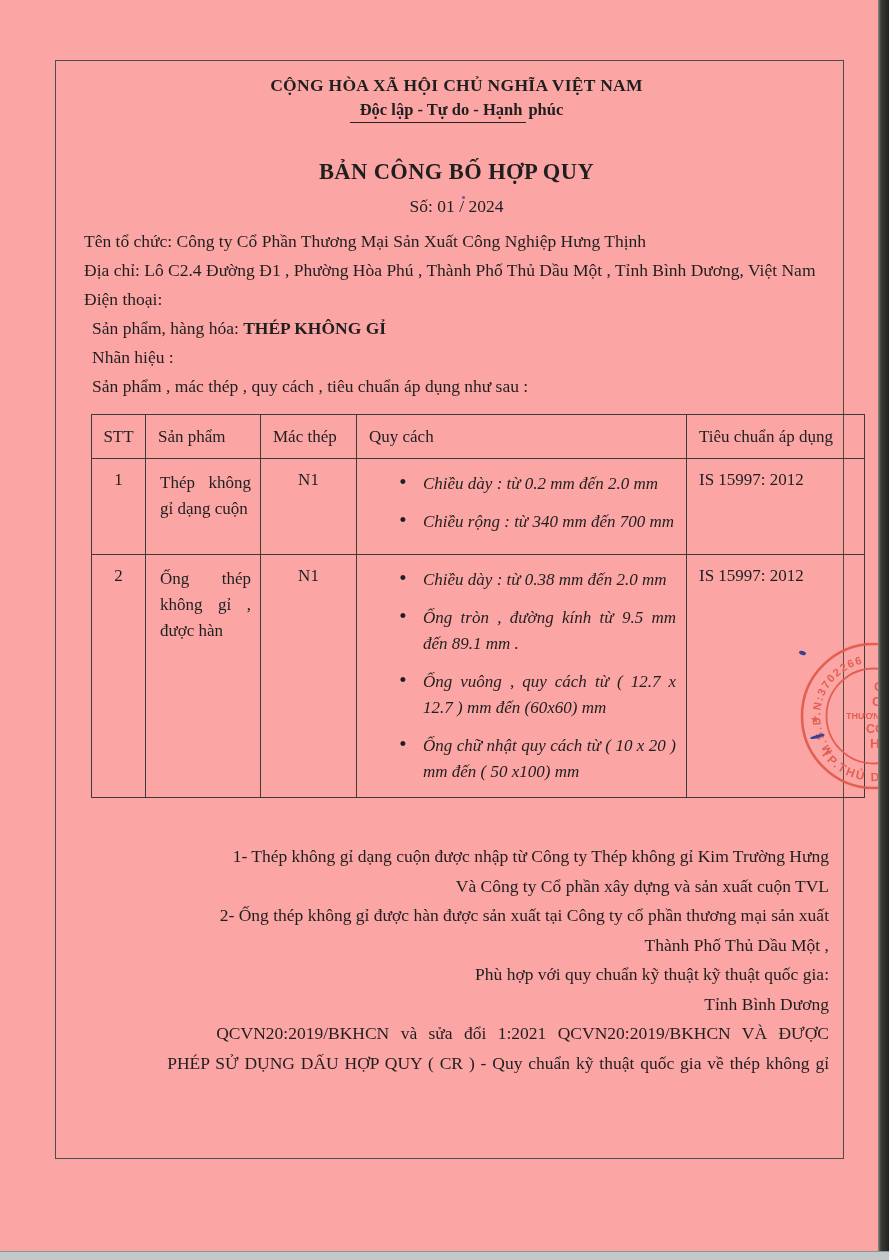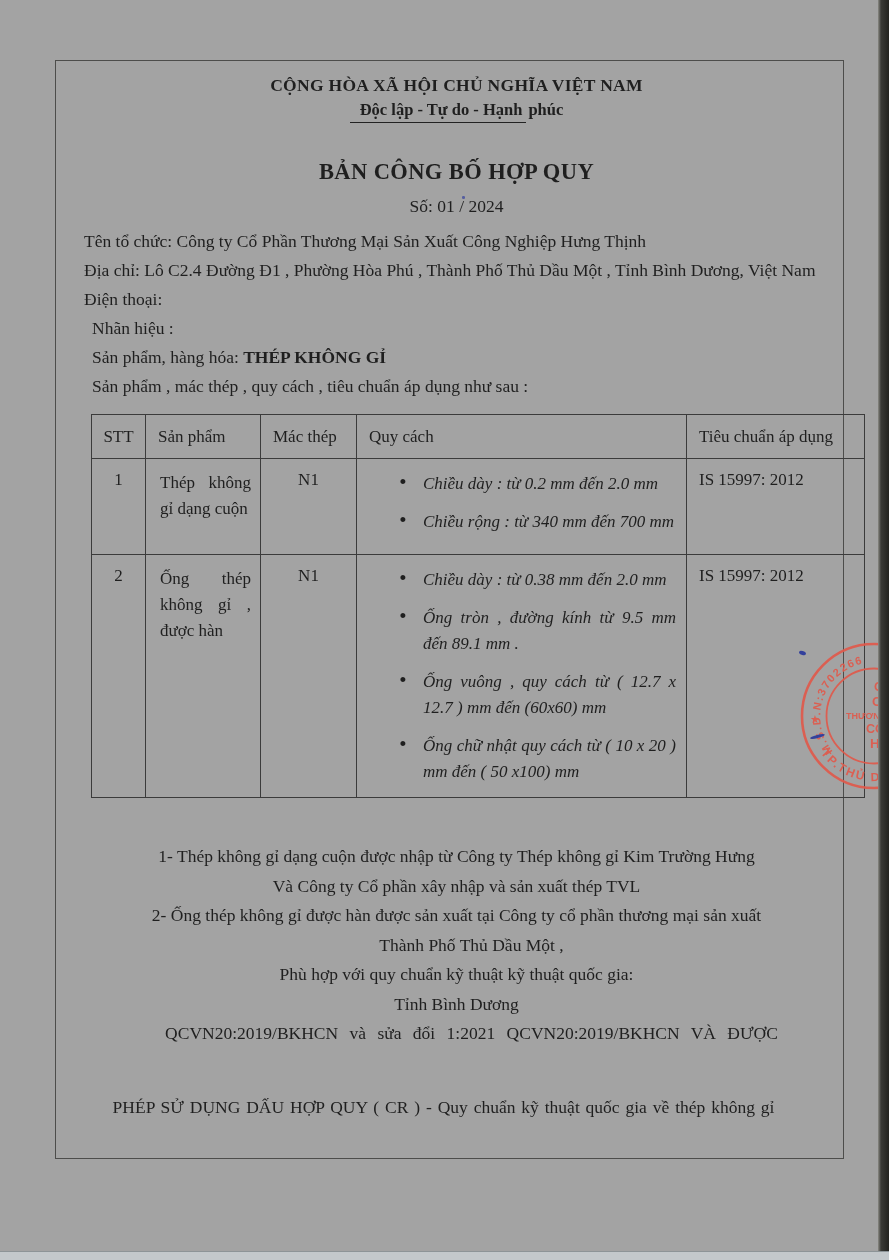--- a/index.html
+++ b/index.html
@@ -1,17 +1,17 @@
 <!DOCTYPE html>
 <html><head>
 <meta charset="utf-8">
 <style>
   html,body{margin:0;padding:0;background:#e9e9e7;}
   .page{
-    position:relative;width:889px;height:1260px;background:#a3a3a3;
+    position:relative;width:889px;height:1260px;background:#fca5a5;
     font-family:"Liberation Serif","DejaVu Serif",serif;color:#1f1f1f;
     overflow:hidden;
   }
   
   .scan-edge-right{position:absolute;top:0;right:0;width:11px;height:1260px;
     background:linear-gradient(to right,#8b8b85 0,#3a3a36 3px,#23231f 11px);}
   .scan-edge-bottom{position:absolute;left:0;bottom:0;width:889px;height:8px;
     background:#c3c8cb;border-top:1px solid #8d9497;}
   
   .frame{
@@ -40,24 +40,24 @@
   td.c-stt{text-align:center;padding-top:11px;}
   td.c-sp{padding:11px 9px 0 14px;text-align:justify;line-height:26px;}
   td.c-mt{text-align:center;padding-top:11px;}
   td.c-qc{padding:0;font-style:italic;}
   td.c-qc ul{list-style:none;margin:12px 0 0 0;padding:0 10px 0 0;}
   td.c-qc li{position:relative;padding-left:66px;margin-bottom:12px;text-align:justify;line-height:26px;}
   td.c-qc li::before{content:"\2022";position:absolute;left:42px;top:-2px;font-size:21px;}
   td.c-tc{padding:11px 6px 0 12px;}
   
   .notes{margin-top:44px;font-size:17.5px;line-height:29.5px;}
-  .nl{text-align:center;}
+  .nl{text-align:right;}
   .nl.ind2{margin-left:30px;}
   .nl.qcvn{margin-left:30px;word-spacing:7px;}
-  .nl.phep{margin-left:-26px;word-spacing:1.5px;margin-top:44px;}
+  .nl.phep{margin-left:-26px;word-spacing:1.5px;}
   
   .stamp{position:absolute;left:774px;top:616px;width:226px;height:210px;opacity:.92;pointer-events:none;}
   
   .speck{position:absolute;background:#33409c;border-radius:45%;}
   .speck.s1{left:799px;top:651px;width:7px;height:4px;transform:rotate(18deg);}
   .speck.s2{left:810px;top:735px;width:15px;height:3px;transform:rotate(-14deg);}
   .speck.s3{left:462px;top:196px;width:3px;height:3px;opacity:.7;}
 </style>
 </head>
 <body>
@@ -70,25 +70,25 @@
     <div class="motto">
       <span class="ul">Độc lập - Tự do - Hạnh</span><span class="tail">phúc</span>
     </div>
 
     <div class="doc-title">BẢN CÔNG BỐ HỢP QUY</div>
     <div class="doc-number">Số: 01 / 2024</div>
 
     <div class="para first">Tên tổ chức: Công ty Cổ Phần Thương Mại Sản Xuất Công Nghiệp Hưng Thịnh</div>
     <div class="para">Địa chỉ: Lô C2.4 Đường Đ1 , Phường Hòa Phú , Thành Phố Thủ Dầu Một , Tỉnh Bình Dương, Việt Nam</div>
     <div class="para">Điện thoại:</div>
-    <div class="para ind8">Nhãn hiệu :</div>
     <div class="para ind8">
       <span>Sản phẩm, hàng hóa:</span>
       <span class="bold">THÉP KHÔNG GỈ</span>
     </div>
+    <div class="para ind8">Nhãn hiệu :</div>
     <div class="para ind8">Sản phẩm , mác thép , quy cách , tiêu chuẩn áp dụng như sau :</div>
 
     <table>
       <colgroup>
           <col class="c1">
           <col class="c2">
           <col class="c3">
           <col class="c4">
           <col class="c5">
         </colgroup>
@@ -126,21 +126,21 @@
               <li>Ống chữ nhật quy cách từ ( 10 x 20 ) mm đến ( 50 x100) mm</li>
             </ul>
           </td>
           <td class="c-tc">IS 15997: 2012</td>
         </tr>
       </tbody>
     </table>
 
     <div class="notes">
       <div class="nl">1-  Thép không gỉ dạng cuộn được nhập từ Công ty Thép không gỉ Kim Trường Hưng</div>
-      <div class="nl">Và Công ty Cổ phần xây nhập và sản xuất thép TVL</div>
+      <div class="nl">Và Công ty Cổ phần xây dựng và sản xuất cuộn TVL</div>
       <div class="nl">2-  Ống thép không gỉ được hàn được sản xuất tại Công ty cổ phần thương mại sản xuất</div>
       <div class="nl ind2">Thành Phố Thủ Dầu Một ,</div>
       <div class="nl">Phù hợp với quy chuẩn kỹ thuật kỹ thuật quốc gia:</div>
       <div class="nl">Tỉnh Bình Dương</div>
       <div class="nl qcvn">QCVN20:2019/BKHCN và sửa đổi 1:2021 QCVN20:2019/BKHCN VÀ ĐƯỢC</div>
       <div class="nl phep">PHÉP SỬ DỤNG DẤU HỢP QUY ( CR ) -  Quy chuẩn kỹ thuật quốc gia về thép không gỉ</div>
     </div>
 
   </div>
 

